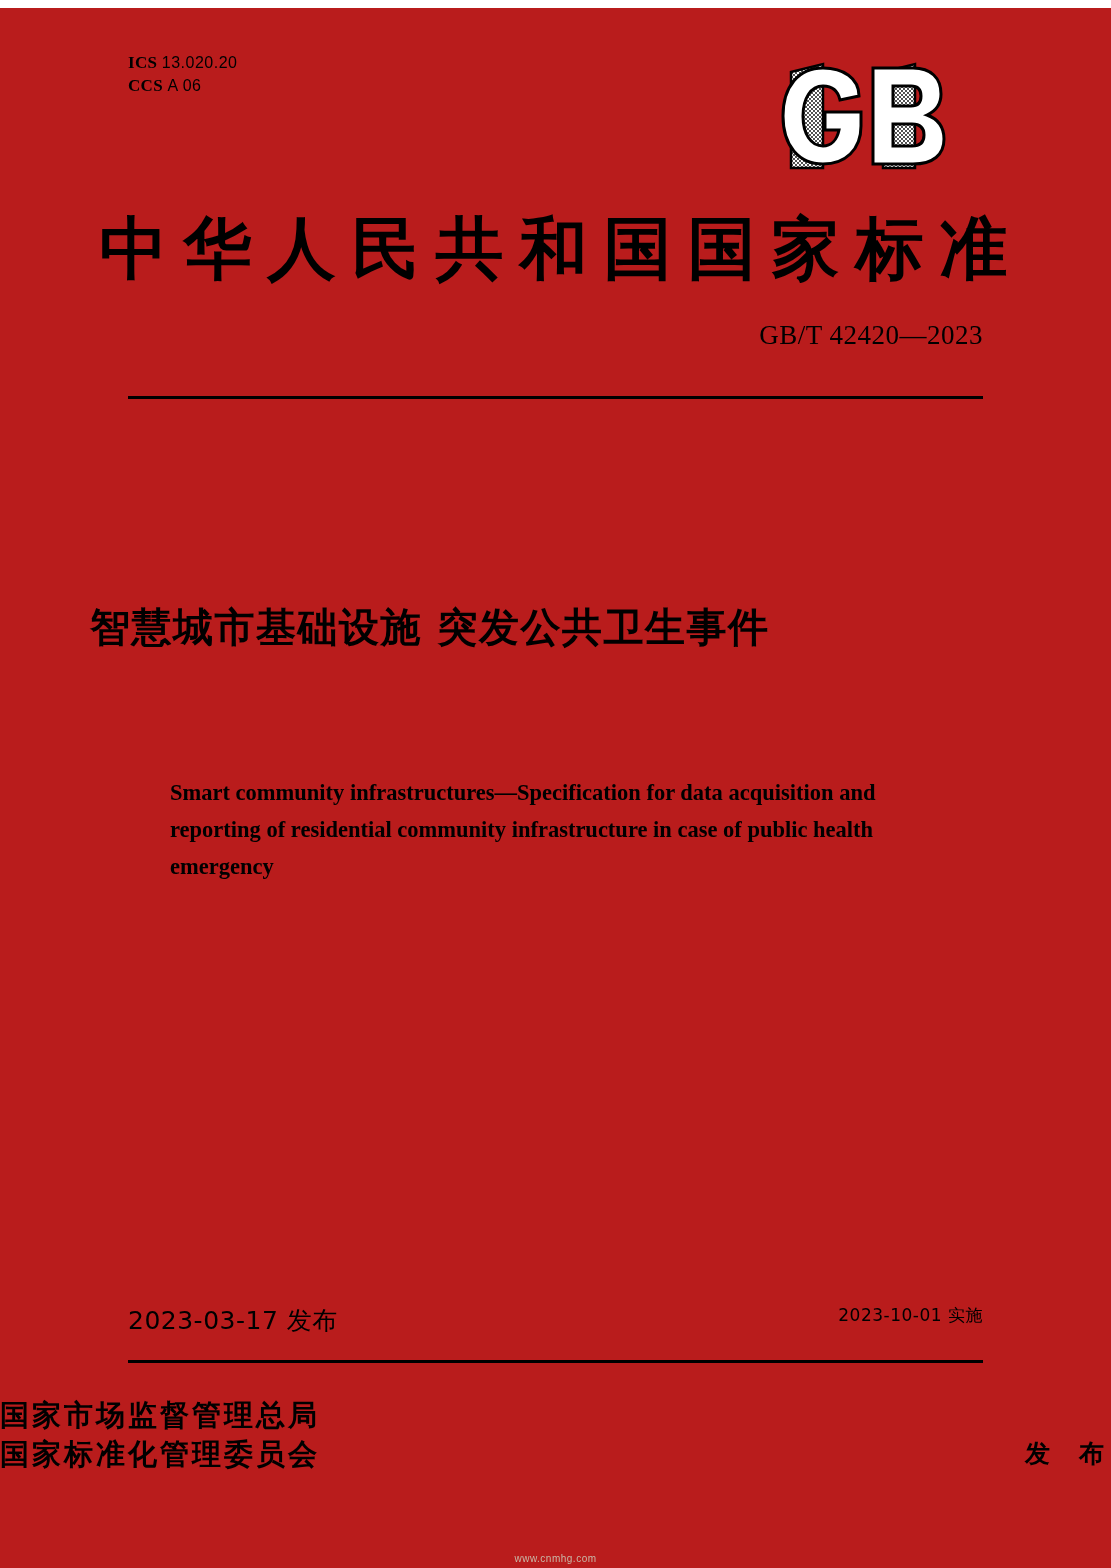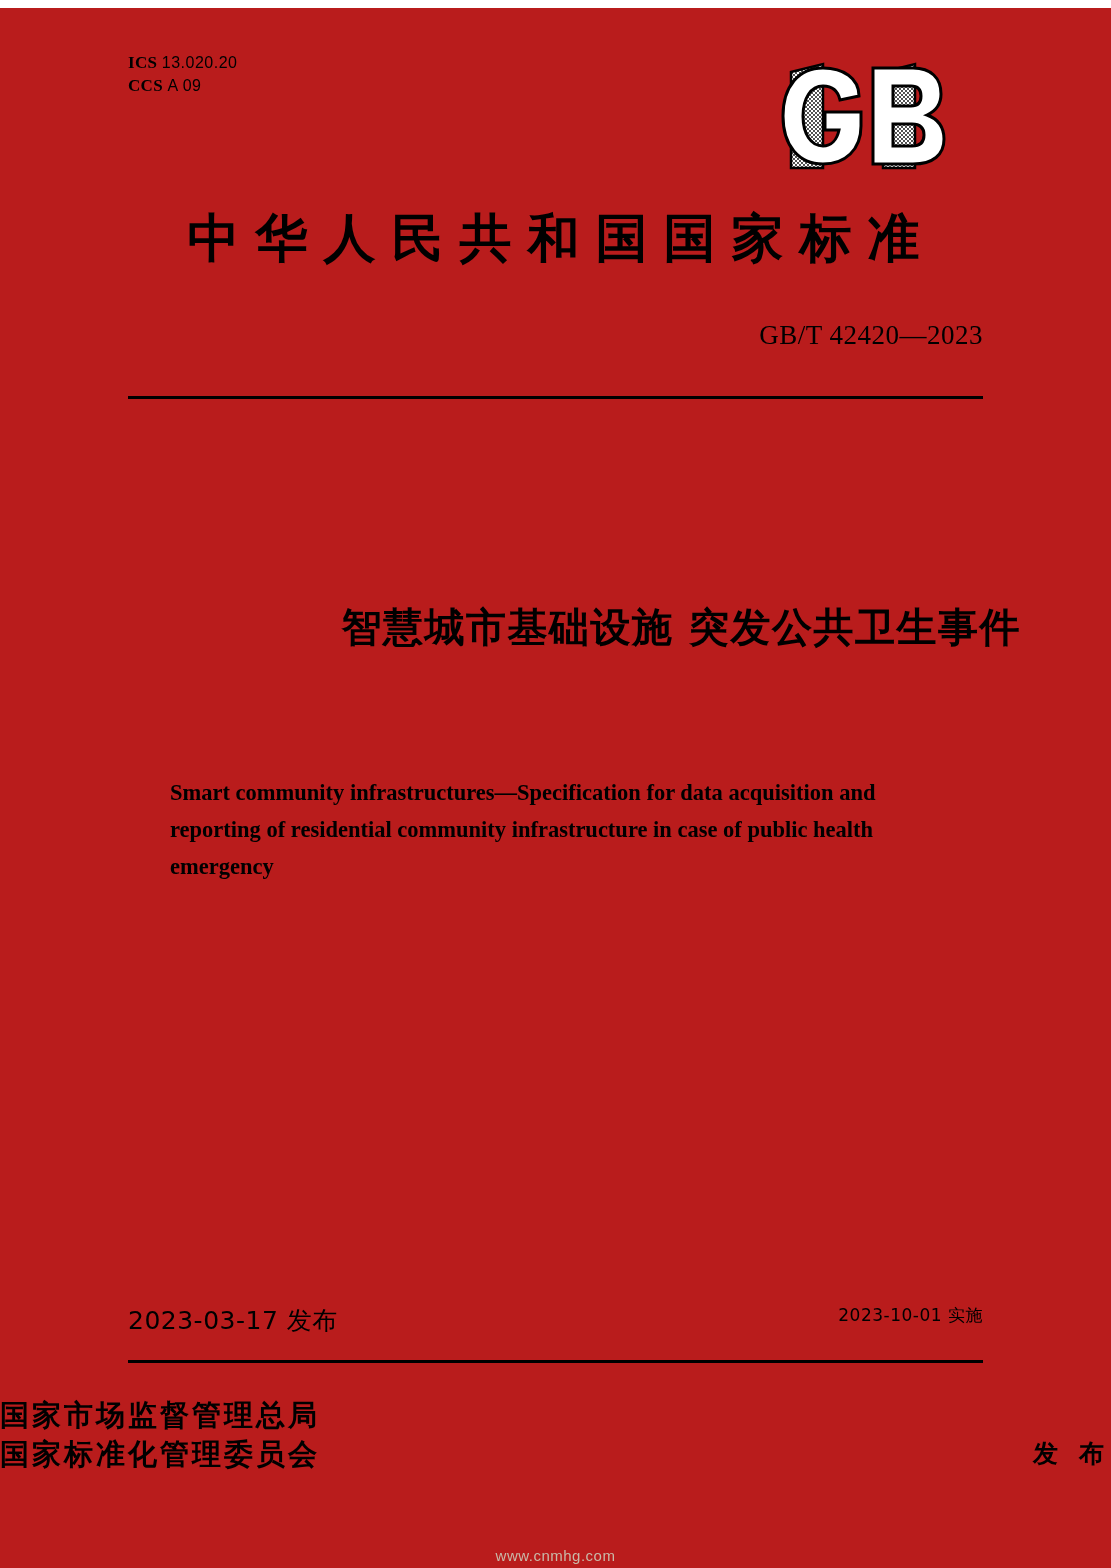--- a/index.html
+++ b/index.html
@@ -51,21 +51,21 @@
 
   
   .nat-title {
     position: absolute;
     left: 0;
     right: 0;
     top: 196px;
     text-align: center;
     font-family: "DejaVu Serif", serif;
     font-weight: bold;
-    font-size: 52px;
+    font-size: 68px;
     letter-spacing: 16px;
     padding-left: 12px;
     color: #000;
     white-space: nowrap;
   }
 
   
   .std-no {
     position: absolute;
     right: 128px;
@@ -93,21 +93,21 @@
     height: 3px;
     background: #000;
   }
 
   
   .title-cn {
     position: absolute;
     left: 90px;
     right: 90px;
     top: 592px;
-    text-align: right;
+    text-align: left;
     font-family: "DejaVu Sans", sans-serif;
     font-weight: bold;
     font-size: 40px;
     line-height: 1.38;
     letter-spacing: 1.5px;
   }
   .title-cn .ln { display: block; white-space: nowrap; }
 
   .title-en {
     position: absolute;
@@ -154,55 +154,55 @@
   .issuer-names {
     font-family: "DejaVu Sans", serif;
     font-weight: bold;
     font-size: 29px;
     line-height: 1.35;
     letter-spacing: 3px;
     text-align: center;
   }
   .issuer-names .ln { display: block; white-space: nowrap; }
   .issuer-verb {
-    font-family: Liberation Sans, sans-serif;
+    font-family: Liberation Mono, monospace;
     font-weight: bold;
     font-size: 25px;
     letter-spacing: 7px;
     margin-left: 16px;
     margin-bottom: 4px;
     white-space: nowrap;
   }
 
   
   .footer-url {
     position: absolute;
     left: 0;
     right: 0;
     bottom: 12px;
     text-align: center;
     font-family: "Liberation Sans", sans-serif;
-    font-size: 15px;
+    font-size: 10px;
     color: #c9b9a8;
     letter-spacing: 0.5px;
   }
 </style>
 </head>
 <body>
 
 <div class="page">
 
   <div class="codes">
     <div class="code-line">
       <span>ICS</span>
       <span class="code-num">13.020.20</span>
     </div>
     <div class="code-line">
       <span>CCS</span>
-      <span class="code-num">A 09</span>
+      <span class="code-num">A 06</span>
     </div>
   </div>
 
   <div class="gb-emblem">
     <svg viewBox="0 0 220 120" width="220" height="120" aria-hidden="true">
       <defs>
         <pattern id="hatch" width="4" height="4" patternUnits="userSpaceOnUse">
           <rect width="4" height="4" fill="#ffffff"></rect>
           <circle cx="1" cy="1" r="0.9" fill="#000000"></circle>
           <circle cx="3" cy="3" r="0.9" fill="#000000"></circle>

